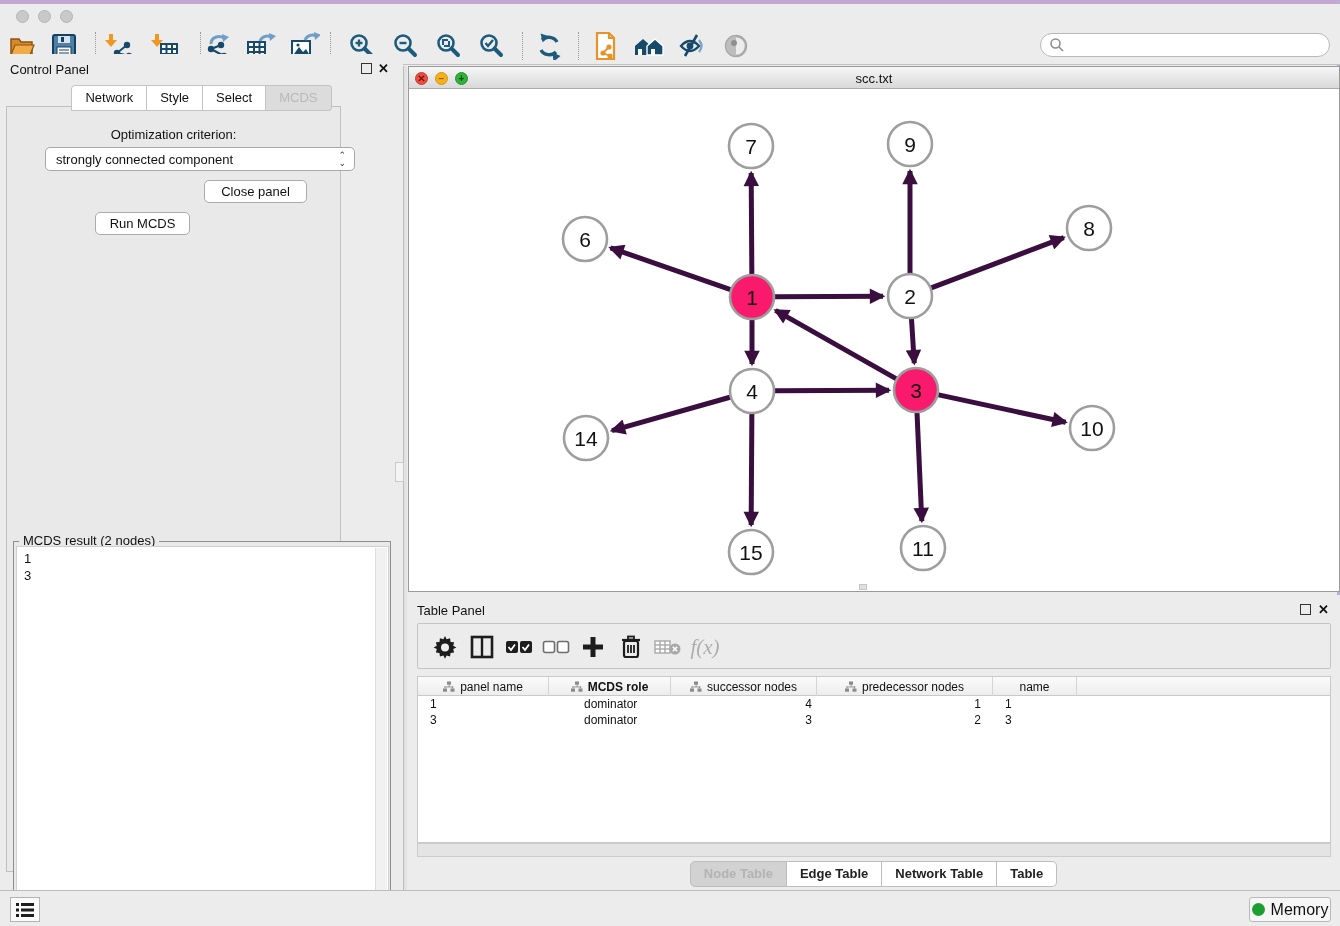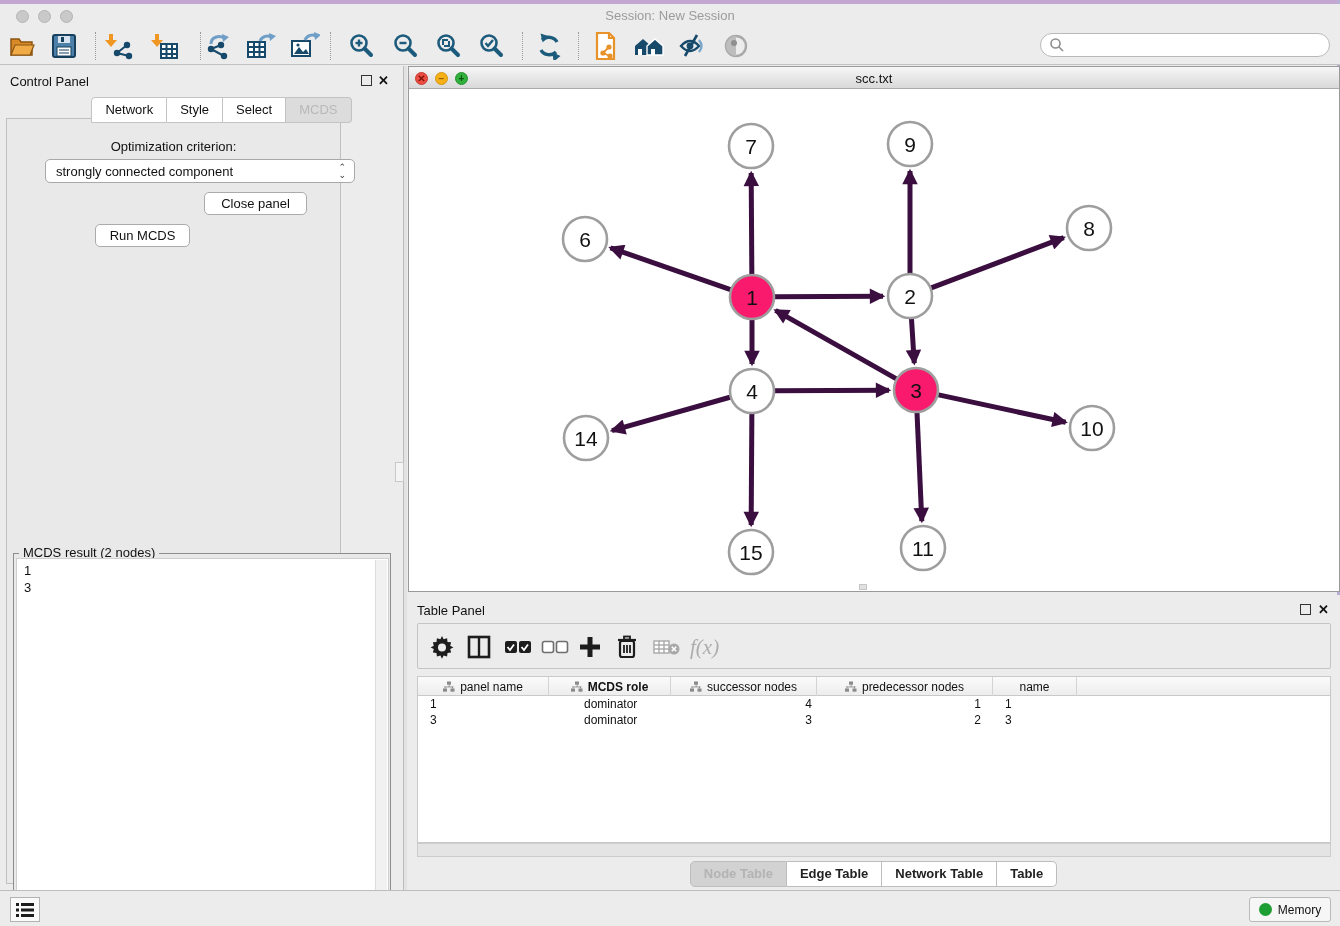--- a/index.html
+++ b/index.html
@@ -18,30 +18,30 @@
   .win-title { position:absolute; left:0; top:4px; width:100%; text-align:center; font-size:13px; color:#9b9b9b; }
 
   
   .toolbar { position:absolute; left:0; top:28px; width:1340px; height:37px; background:#ececec; border-bottom:1px solid #c2c2c2; }
   .tb-btn { position:absolute; top:3px; width:32px; height:30px; display:flex; align-items:center; justify-content:center; cursor:default; }
   .tb-sep { position:absolute; top:4px; height:28px; border-left:1px dotted #9a9a9a; }
   .searchbox { position:absolute; left:1040px; top:5px; width:290px; height:24px; background:#fff; border:1px solid #b9b9b9; border-radius:12px; display:flex; align-items:center; padding-left:8px; }
   .searchbox input { border:none; outline:none; flex:1; font-size:12px; background:transparent; font-family:"Liberation Sans",sans-serif; }
 
   
-  .control-panel { position:absolute; left:0; top:66px; width:403px; height:824px; background:#ececec; }
+  .control-panel { position:absolute; left:0; top:54px; width:403px; height:824px; background:#ececec; }
   .v-divider { position:absolute; left:403px; top:66px; width:4px; height:824px; background:#e2e2e2; border-left:1px solid #bdbdbd; }
   .v-grip { position:absolute; left:395px; top:462px; width:9px; height:20px; background:#f4f4f4; border:1px solid #c9c9c9; }
 
   .panel-header { position:absolute; left:0; top:0; width:100%; height:30px; }
   .panel-title { position:absolute; left:10px; top:8px; font-size:13px; color:#111; }
   .panel-float { position:absolute; width:11px; height:11px; border:1.5px solid #333; top:9px; }
   .panel-close { position:absolute; top:7px; font-size:13px; font-weight:bold; color:#111; }
 
-  .cp-tabs { position:absolute; left:0; top:31px; width:100%; text-align:center;margin-left:20px; }
+  .cp-tabs { position:absolute; left:0; top:31px; width:100%; text-align:center; }
   .cp-tab { display:inline-block; padding:4px 13px 5px; font-size:13px; background:#fff; border:1px solid #c3c3c3; border-left:none; color:#111; position:relative; z-index:2; }
   .cp-tab:first-child { border-left:1px solid #c3c3c3; border-radius:4px 0 0 0; }
   .cp-tab.sel { background:#dcdcdc; color:#b9b9b9; border-radius:0 4px 4px 0; }
 
   .cp-body { position:absolute; left:6px; top:52px; width:335px; height:766px; background:#e9e9e9; border:1px solid #c0c0c0; }
   .opt-label { position:absolute; left:0; top:20px; width:100%; text-align:center; font-size:13px; color:#111; }
   .opt-select { position:absolute; left:38px; top:40px; width:310px; height:24px; background:#fff; border:1px solid #a8a8a8; border-radius:5px; font-size:13px; color:#111; display:flex; align-items:center; padding-left:10px; }
   .opt-select .chevrons { position:absolute; right:8px; top:3px; font-size:9px; line-height:8px; color:#333; text-align:center; }
   .cp-btn { position:absolute; top:73px; height:23px; background:#fff; border:1px solid #ababab; border-radius:5px; font-size:13px; color:#111; display:flex; align-items:center; justify-content:center; }
   .btn-run { left:88px; width:95px;margin-top:32px; }
@@ -60,51 +60,50 @@
   .tl { position:absolute; top:4.5px; width:13px; height:13px; border-radius:50%; font-size:10px; font-weight:bold; text-align:center; line-height:12px; }
   .tl-red { left:6px; background:#ee4e42; border:1px solid #c33a31; color:#7c130c; }
   .tl-yellow { left:26px; background:#f6b118; border:1px solid #d3950e; color:#8a5d03; }
   .tl-green { left:46px; background:#31b03c; border:1px solid #24912e; color:#0c5413; }
   .net-canvas { position:absolute; left:0; top:22px; width:930px; height:502px; background:#fff; }
   .net-grip { position:absolute; left:450px; bottom:1px; width:8px; height:6px; background:#e0e0e0; border:1px solid #c6c6c6; }
 
   
   .table-panel { position:absolute; left:407px; top:595px; width:933px; height:295px; background:#ececec; }
   .tp-toolbar { position:absolute; left:10px; top:28px; width:914px; height:46px; background:#ececec; border:1px solid #c4c4c4; border-radius:2px; }
-  .tp-ic { position:absolute; top:8px; width:30px; height:30px; display:flex; align-items:center; }
+  .tp-ic { position:absolute; top:8px; width:30px; height:30px; display:flex; align-items:center; justify-content:center; }
   .tp-table { position:absolute; left:10px; top:81px; width:914px; height:167px; background:#fff; border:1px solid #c9c9c9; }
   .tp-headrow { display:flex; height:19px; background:linear-gradient(#fbfbfb,#ededed); border-bottom:1px solid #c9c9c9; }
   .tp-hcell { display:flex; align-items:center; justify-content:center; gap:5px; font-size:12px; color:#111; border-right:1px solid #d4d4d4; height:19px; }
   .tp-row { display:flex; height:16px; }
   .tp-cell { font-size:12px; color:#111; height:16px; line-height:16px; white-space:nowrap; overflow:hidden; }
   .tp-scrollzone { position:absolute; left:10px; top:248px; width:914px; height:14px; background:#e4e4e4; border:1px solid #cicici; border:1px solid #cccccc; }
   .tp-tabs { position:absolute; left:0; top:266px; width:100%; text-align:center; }
   .tp-tab { display:inline-block; padding:4px 13px 5px; font-size:13px; font-weight:bold; background:#fff; border:1px solid #bdbdbd; border-left:none; color:#222; }
   .tp-tab:first-child { border-left:1px solid #bdbdbd; border-radius:5px 0 0 5px; }
   .tp-tab:last-child { border-radius:0 5px 5px 0; }
   .tp-tab.sel { background:#d2d2d2; color:#b3b3b3; }
 
   
   .statusbar { position:absolute; left:0; top:890px; width:1340px; height:36px; background:#ececec; border-top:1px solid #bdbdbd; }
   .sb-list { position:absolute; left:10px; top:6px; width:30px; height:25px; background:#fafafa; border:1px solid #b3b3b3; display:flex; align-items:center; justify-content:center; }
-  .sb-mem { position:absolute; right:9px; top:6px; width:82px; height:25px; background:#f6f6f6; border:1px solid #b9b9b9; border-radius:3px; display:flex; align-items:center; justify-content:center; gap:6px; font-size:12px; color:#111; }
+  .sb-mem { position:absolute; right:9px; top:6px; width:82px; height:25px; background:#f6f6f6; border:1px solid #b9b9b9; border-radius:3px; display:flex; align-items:center; justify-content:center; gap:6px; font-size:16px; color:#111; }
   .mem-dot { width:13px; height:13px; border-radius:50%; background:#1d9e33; }
 </style>
 </head>
 <body>
 
 <div class="app">
   <div class="edge-strip-top"></div>
   <div class="edge-strip-right"></div>
 
   <div class="titlebar">
     <div class="traffic t1"></div>
     <div class="traffic t2"></div>
     <div class="traffic t3"></div>
-    <div class="win-title">Session: New Session</div>
   </div>
 
   <div class="toolbar">
     <div class="tb-btn" style="left:6px">
       <svg width="28" height="28" viewBox="0 0 28 28">
           <path d="M3 7 h8 l2 3 h11 v13 H3 Z" fill="#d98a28" stroke="#8a5410" stroke-width="1.5"></path>
           <path d="M3 23 L7 13 h19 l-4 10 Z" fill="#f0ab47" stroke="#8a5410" stroke-width="1.2"></path>
         </svg>
     </div>
     <div class="tb-btn" style="left:48px">

